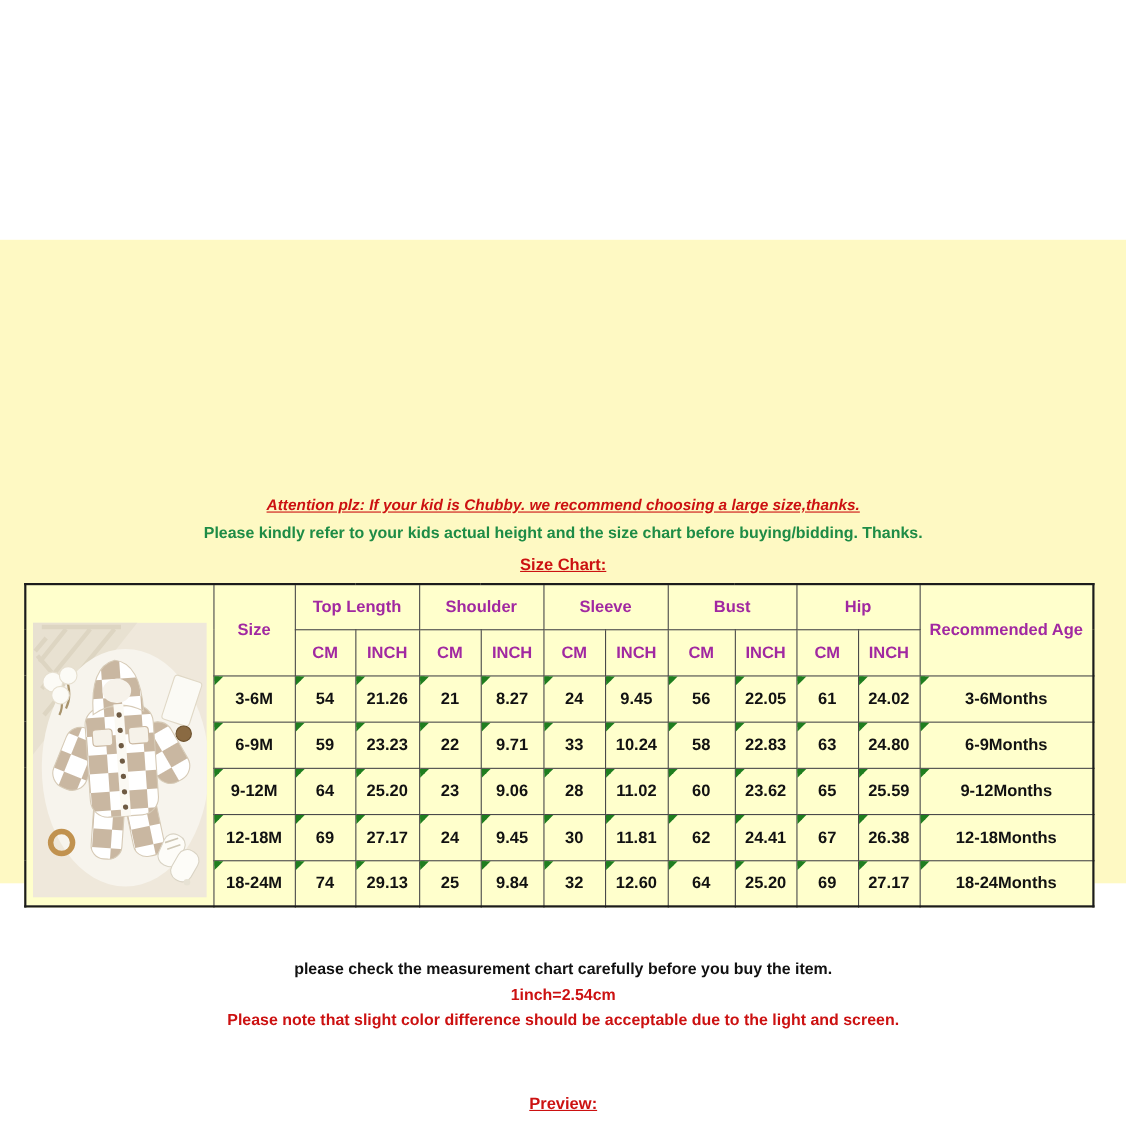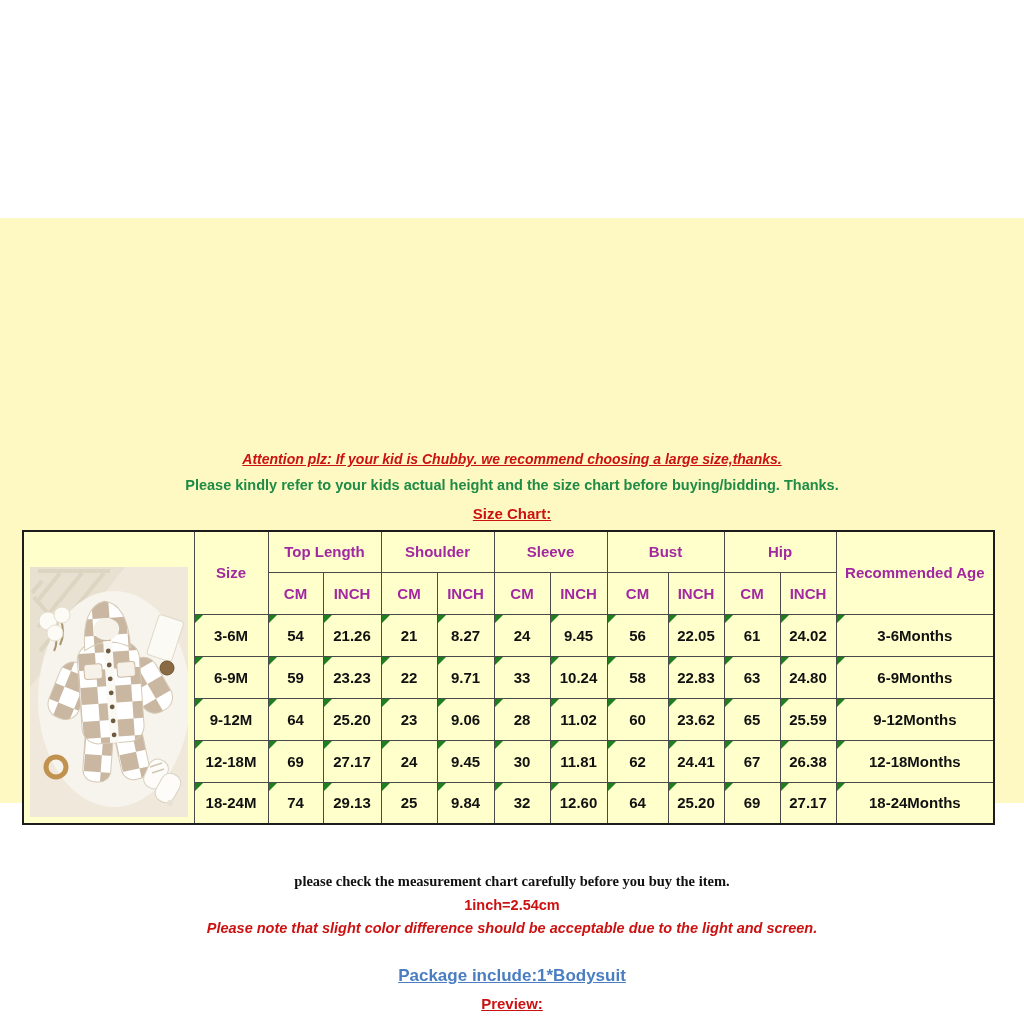--- a/index.html
+++ b/index.html
@@ -19,23 +19,23 @@
   }
 
   .line {
     position: absolute; left: 0; width: 1024px;
     text-align: center; font-weight: bold; color: #111111;
   }
   .attention   { top: 233px; font-size: 14px; font-style: italic; color: #CC1111; text-decoration: underline; }
   .kindly      { top: 259px; font-size: 14.5px; color: #1E8C46; }
   .chart-title { top: 287px; font-size: 15px;  color: #CC1111; text-decoration: underline; }
   .note-1      { top: 631px; font-size: 14.5px; }
-  .note-2      { top: 655px; font-size: 14.5px; font-family: Liberation Serif, serif; }
+  .note-2      { top: 655px; font-size: 14.5px; }
   .note-inch   { top: 679px; font-size: 14.5px; color: #CC1111; }
-  .note-color  { top: 702px; font-size: 14.5px; color: #CC1111; font-style: italic; }
+  .note-color  { top: 702px; font-size: 14.5px; color: #CC1111; }
   .package     { top: 748px; font-size: 17px; color: #4A7EC0; text-decoration: underline; }
   .preview     { top: 777px; font-size: 15px; color: #CC1111; text-decoration: underline; }
 
   table.size-chart {
     position: absolute; left: 22px; top: 312px;
     width: 971px; height: 293px;
     border-collapse: collapse; table-layout: fixed;
     border: 2px solid #1c1c1c;
     background: #FFFFCC;
   }
@@ -226,17 +226,16 @@
         <td class="mark">69</td>
         <td class="mark">27.17</td>
         <td class="mark">18-24Months</td>
       </tr>
     </tbody>
       </table>
 
     <div class="line note-2">please check the measurement chart carefully before you buy the item.</div>
     <div class="line note-inch">1inch=2.54cm</div>
     <div class="line note-color">Please note that slight color difference should be acceptable due to the light and screen.</div>
-    <div class="line package">Package include:1*Bodysuit</div>
     <div class="line preview">Preview:</div>
 
   </section>
 </div>
 
 </body></html>

